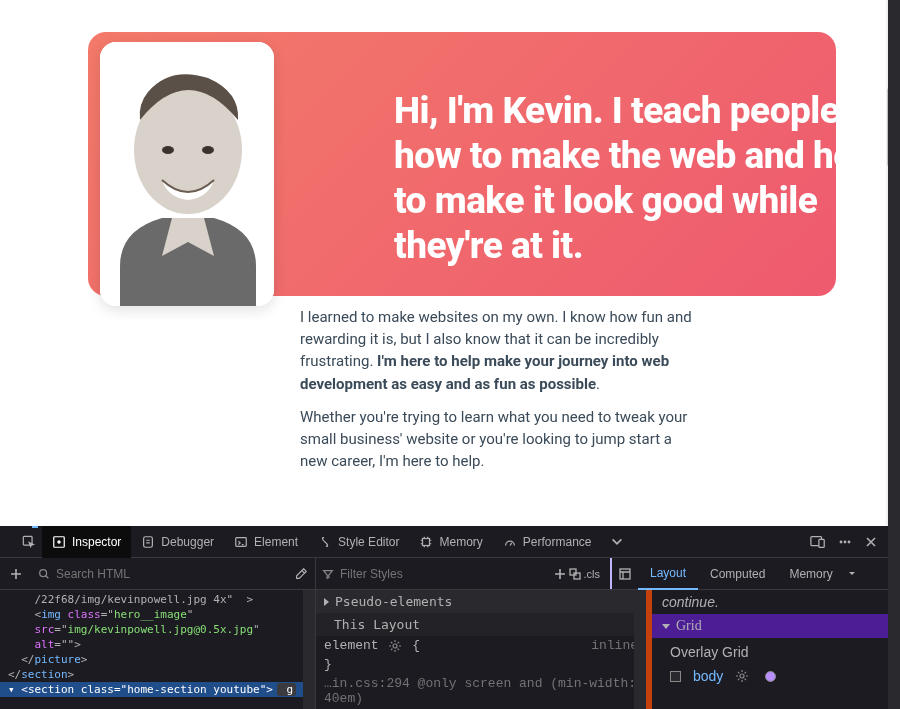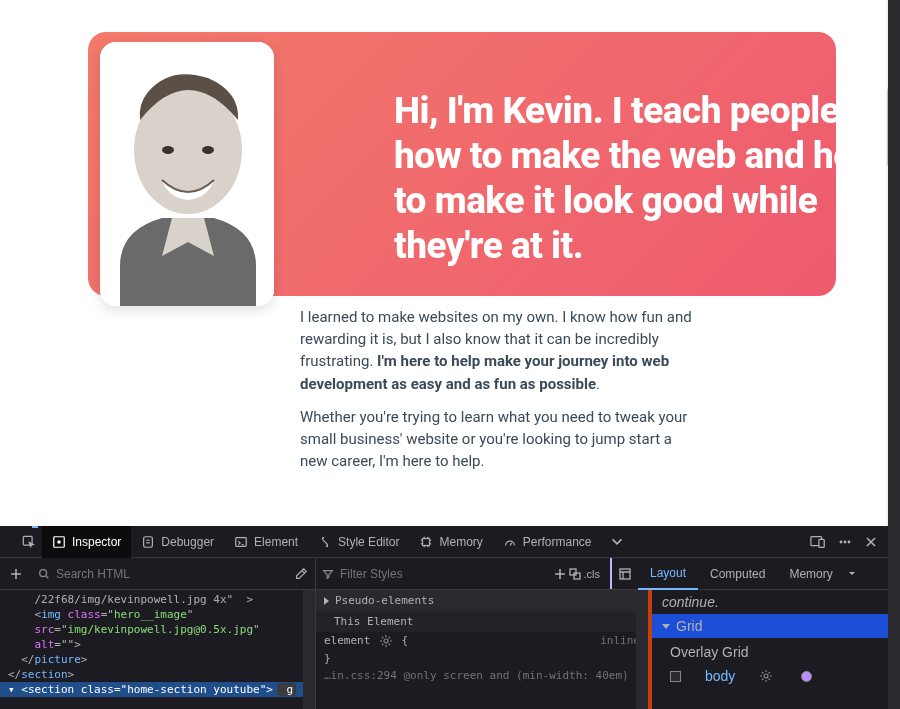--- a/index.html
+++ b/index.html
@@ -38,31 +38,31 @@
   .side-tab.active { color: #75baff; border-bottom: 2px solid #75baff; }
   .dt-body { flex: 1; display: flex; overflow: hidden; }
   .dom-pane { width: 316px; border-right: 1px solid #38383d; font-family: Menlo, Consolas, monospace; font-size: 11px; padding: 2px 0 0 0; position: relative; overflow: hidden; }
   .dom-line { white-space: pre; padding: 1px 0 1px 8px; }
   .dom-line.sel { background: #204e8a; color: #fff; }
   .tag { color: #75baff; }
   .attr { color: #de74ff; }
   .val { color: #86de74; }
   .txt { color: #b1b1b3; }
   .sel .tag, .sel .attr, .sel .val, .sel .txt { color: #fff; }
-  .styles-pane { flex: 1; border-right: 4px solid #c2410c; font-family: Menlo, Consolas, monospace; font-size: 11px; position: relative; overflow: hidden; }
+  .styles-pane { flex: 1; border-right: 6px solid #c2410c; font-family: Menlo, Consolas, monospace; font-size: 13px; position: relative; overflow: hidden; }
   .sec-hdr { background: #2a2a2e; padding: 4px 18px; color: #b1b1b3; display: flex; align-items: center; gap: 4px; }
   .sec-hdr .tw { width: 0; height: 0; border-top: 4px solid transparent; border-bottom: 4px solid transparent; border-left: 5px solid #b1b1b3; margin-left: -10px; margin-right: 2px; }
-  .rule { padding: 2px 8px; color: #b1b1b3; }
+  .rule { padding: 2px 8px; color: #b1b1b3; font-family: Liberation Mono, monospace; }
   .rule .src { float: right; color: #737373; }
   .layout-pane { width: 248px; font-size: 14px; overflow: hidden; }
   .lp-line { padding: 4px 10px; font-style: italic; color: #b1b1b3; }
-  .lp-hdr { background: #1d4ed8; padding: 4px 10px; display: flex; align-items: center; gap: 6px; }
+  .lp-hdr { background: #4c1d95; padding: 4px 10px; display: flex; align-items: center; gap: 6px; font-family: Liberation Serif, serif; }
   .lp-hdr .tw2 { width: 0; height: 0; border-left: 4px solid transparent; border-right: 4px solid transparent; border-top: 5px solid #b1b1b3; }
   .lp-sub { padding: 6px 10px 4px 18px; color: #b1b1b3; }
-  .lp-item { padding: 4px 10px 4px 18px; display: flex; align-items: center; gap: 24px; }
+  .lp-item { padding: 4px 10px 4px 18px; display: flex; align-items: center; gap: 12px; }
   .lp-check { width: 11px; height: 11px; border: 1px solid #888; background: #2a2a2e; }
   .lp-body { color: #75baff; }
   .lp-swatch { width: 11px; height: 11px; border-radius: 50%; background: #b98eff; border: 1px solid #888; margin-left: 4px; }
   .sb-small { position: absolute; right: 0; top: 0; width: 12px; height: 100%; background: #2a2a2e; }
   .eyedrop { width: 28px; display: flex; align-items: center; justify-content: center; }
   .cls-badge { font-size: 11px; color: #b1b1b3; }
   .gear { width: 14px; height: 14px; }
   .chevron-more { color: #b1b1b3; }
   .ic { display: inline-flex; }
 </style>
@@ -259,21 +259,21 @@
       <div class="dom-line sel"><span style="color:#fff">▾ </span><span class="txt">&lt;</span><span class="tag">section</span><span class="attr"> class</span><span class="txt">="</span><span class="val">home-section youtube</span><span class="txt">"&gt;</span><span style="background:#3a3a3f;border-radius:3px;padding:0 3px;margin-left:4px"> g</span></div>
       <div class="sb-small"></div>
     </div>
 
     <div class="styles-pane">
       <div class="sec-hdr">
           <span class="tw"></span>
           <span>Pseudo-elements</span>
         </div>
       <div class="sec-hdr open" style="background:#232327">
-          <span>This Element</span>
+          <span>This Layout</span>
         </div>
       <div class="rule">
         <span>element</span>
         <span class="ic" style="vertical-align:middle;margin:0 2px;">
             <svg class="gear" viewBox="0 0 14 14" fill="none" stroke="#888" stroke-width="1.2">
               <circle cx="7" cy="7" r="2"></circle>
               <path d="M7 1v2M7 11v2M1 7h2M11 7h2M3 3l1.4 1.4M9.6 9.6L11 11M11 3L9.6 4.4M4.4 9.6L3 11"></path>
             </svg>
           </span>
         <span> {</span>

